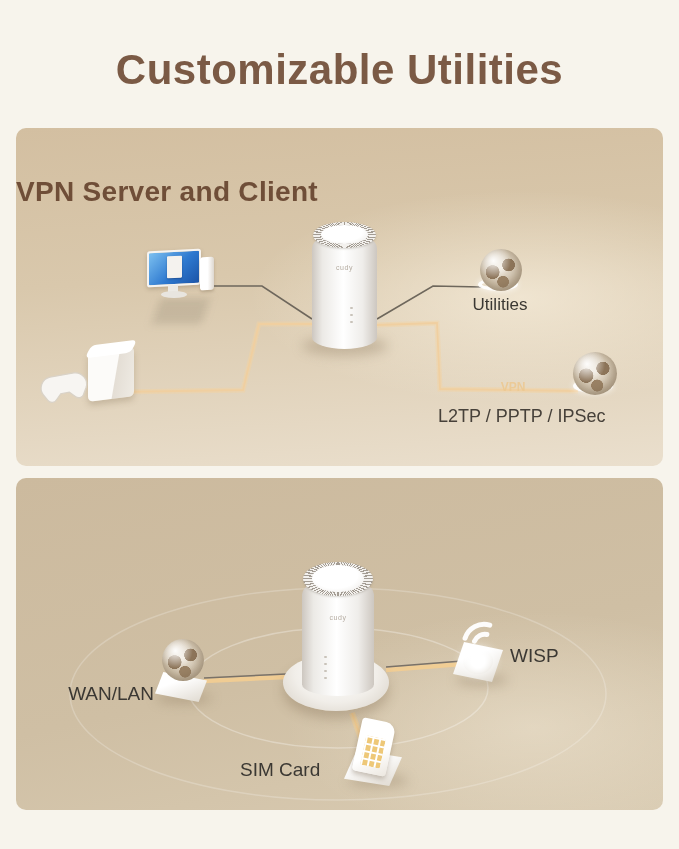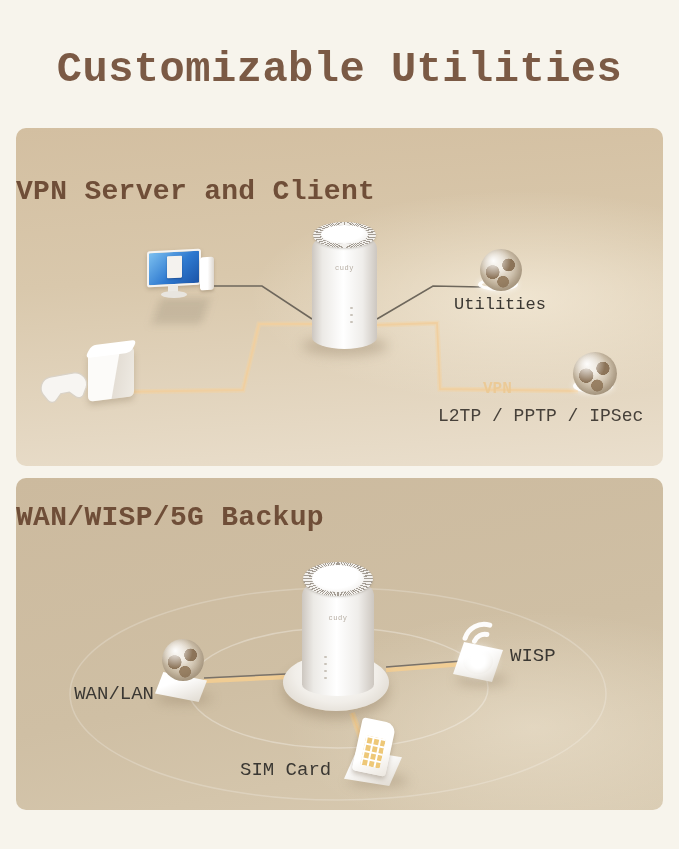--- a/index.html
+++ b/index.html
@@ -1,18 +1,18 @@
 <!DOCTYPE html>
 <html><head>
 <meta charset="utf-8">
 <style>
   * { margin:0; padding:0; box-sizing:border-box; }
   html,body { width:679px; height:849px; }
   body { font-family:"Liberation Sans", sans-serif; background:#f7f4ec; overflow:hidden; }
-  #screen { position:relative; width:679px; height:641px; background:#f7f4ec;font-family:Liberation Mono, monospace; }
+  #screen { position:relative; width:679px; height:641px; background:#f7f4ec; }
 
   
   .page-title {
     position:absolute; top:46px; left:0; width:100%;
     text-align:center; font-size:42px; font-weight:bold;
     color:#7b5a45; letter-spacing:.5px;
   }
 
   
   .panel { position:absolute; left:16px; width:647px; border-radius:10px; overflow:hidden; }
@@ -173,29 +173,28 @@
         </div>
     </div>
 
     <div class="ring" style="left:462px; top:150px; width:40px; height:13px;"></div>
     <div class="globe" style="left:464px; top:121px; width:42px; height:42px;"></div>
     <div class="scene-label" style="left:434px; top:167px; width:100px; text-align:center; font-size:17px;">Utilities</div>
 
     <div class="ring" style="left:557px; top:251px; width:40px; height:14px;"></div>
     <div class="globe" style="left:557px; top:224px; width:44px; height:43px;"></div>
 
-    <div class="scene-label" style="left:467px; top:252px; width:60px; text-align:left; font-size:16px; font-weight:bold; color:#ecc993; opacity:.9;">VPN</div>
+    <div class="scene-label" style="left:467px; top:252px; width:60px; text-align:center; font-size:12px; font-weight:bold; color:#ecc993; opacity:.9;">VPN</div>
 
     <div class="scene-label" style="left:422px; top:277px; font-size:18px; line-height:23px; color:#47413a;">
       <div>L2TP / PPTP / IPSec</div>
     </div>
   </section>
 
   <section class="panel" id="panel-backup">
-    <h2 class="panel-heading">WAN/WISP/5G Backup</h2>
 
     <svg class="lines-layer" width="647" height="332" viewBox="0 0 647 332">
       <ellipse cx="322" cy="210" rx="150" ry="60" fill="none" stroke="rgba(255,255,255,.30)" stroke-width="1.5"></ellipse>
       <ellipse cx="322" cy="216" rx="268" ry="106" fill="none" stroke="rgba(255,255,255,.22)" stroke-width="1.5"></ellipse>
       <polyline points="188,203 270,199" fill="none" stroke="rgba(243,205,145,.9)" stroke-width="4.5"></polyline>
       <polyline points="188,200 270,196" fill="none" stroke="#7a7268" stroke-width="1.6"></polyline>
       <polyline points="370,192 446,186" fill="none" stroke="rgba(243,205,145,.9)" stroke-width="4.5"></polyline>
       <polyline points="370,189 446,183" fill="none" stroke="#7a7268" stroke-width="1.6"></polyline>
       <polyline points="336,235 352,280" fill="none" stroke="rgba(243,205,145,.55)" stroke-width="6"></polyline>
       <polyline points="336,235 352,280" fill="none" stroke="#eec88f" stroke-width="2"></polyline>

